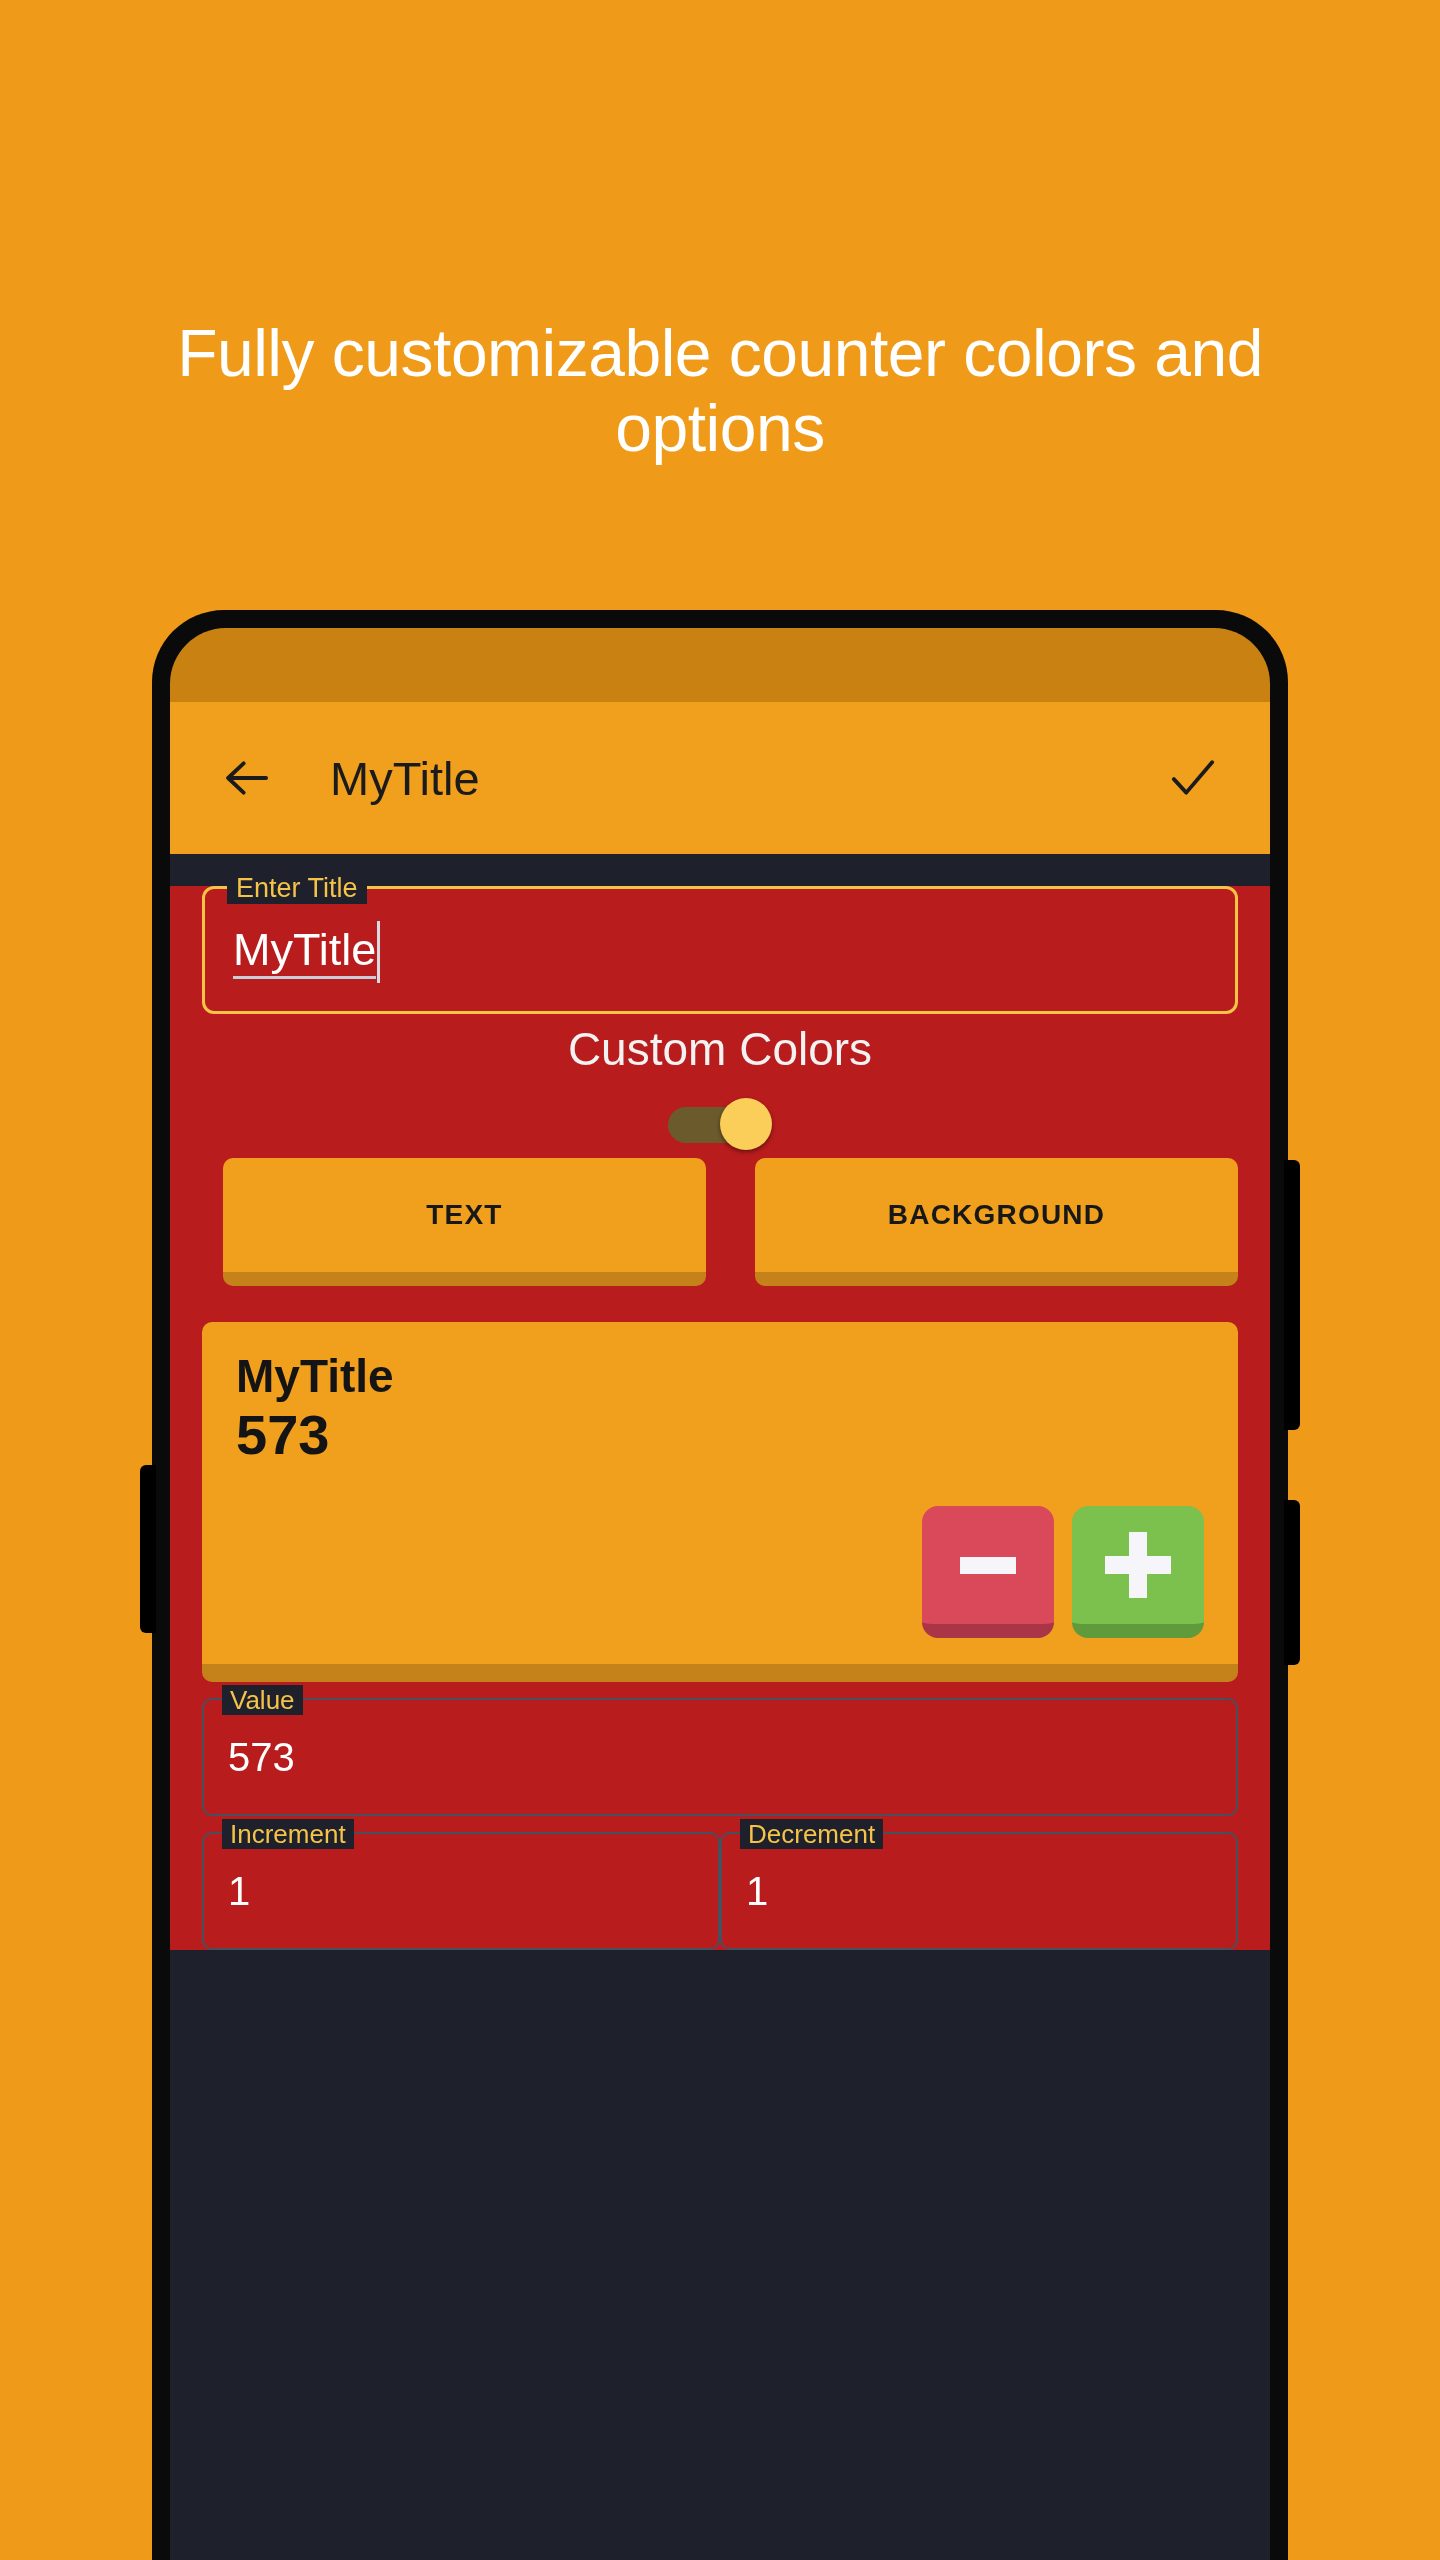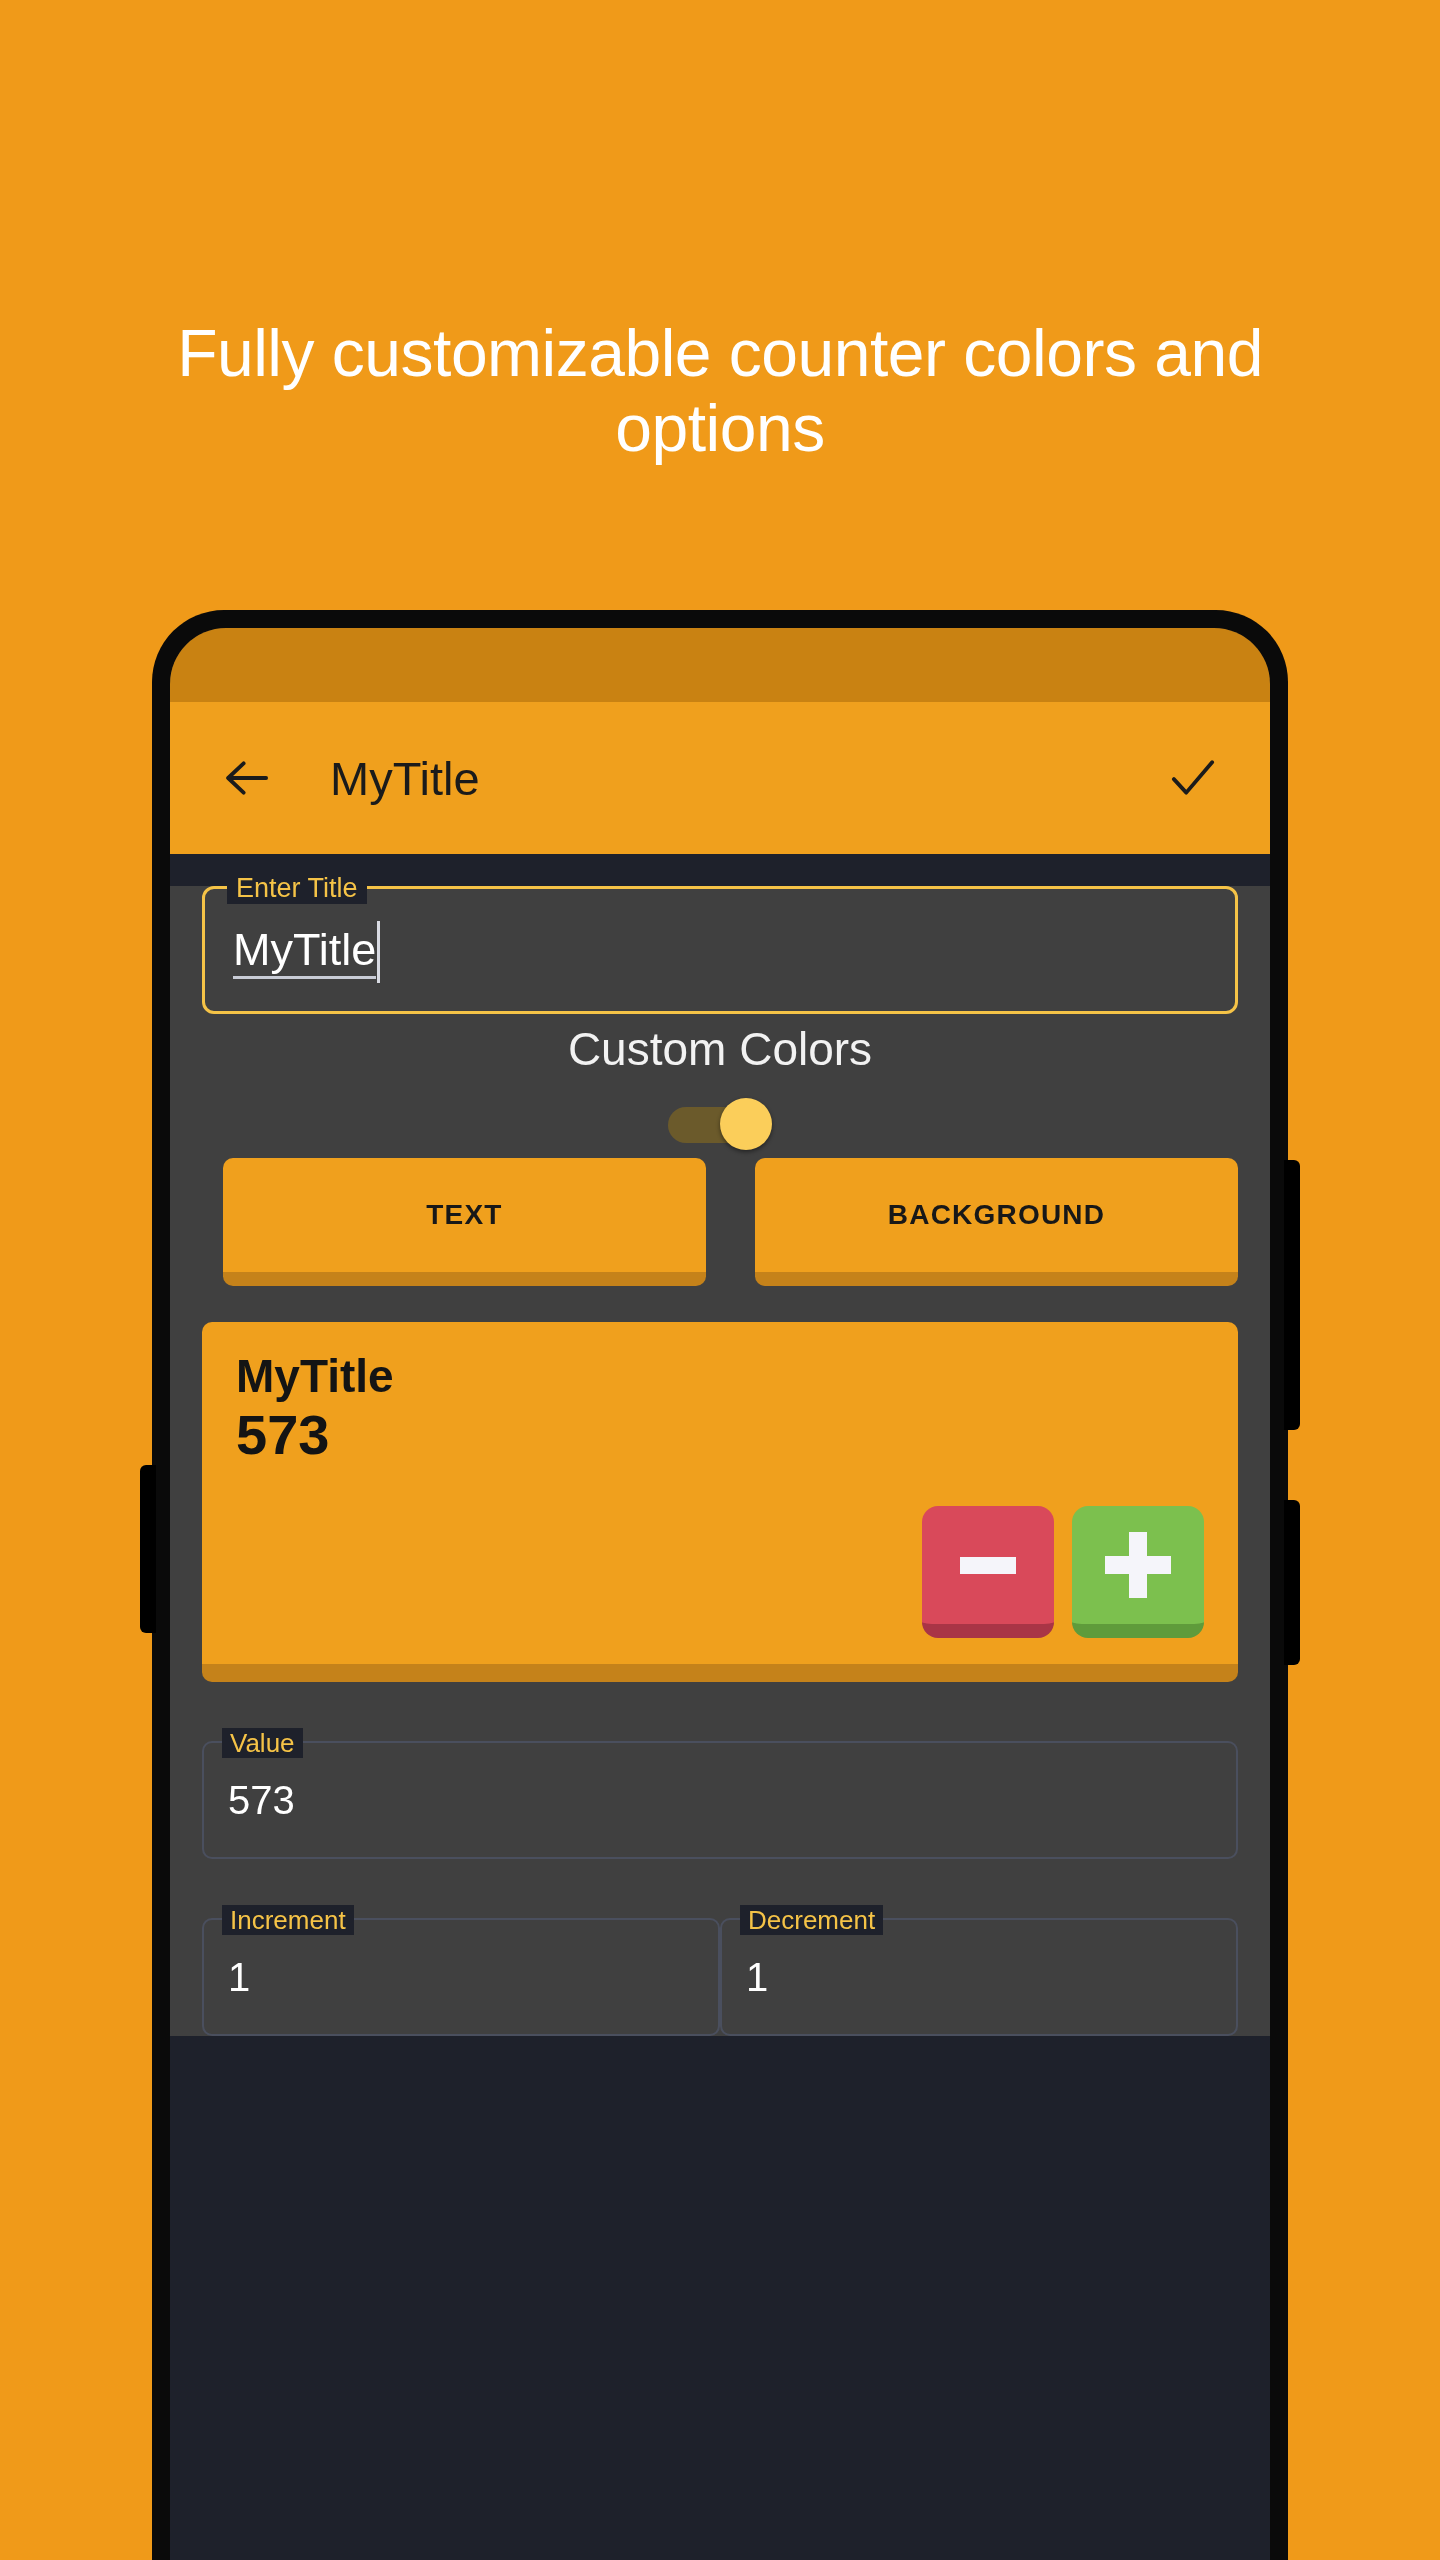--- a/index.html
+++ b/index.html
@@ -98,21 +98,21 @@
     width: 66px;
     height: 66px;
     display: flex;
     align-items: center;
     justify-content: center;
     flex: 0 0 auto;
   }
 
   
   .content {
-    background: #404040;
+    background: #b91c1c;
     padding: 0 32px;
     box-sizing: border-box;
   }
 
   
   .field-outline {
     position: relative;
     border: 3px solid #F5C347;
     border-radius: 12px;
     margin-top: 32px;
@@ -279,21 +279,21 @@
   }
   .glyph-plus::before { left: 0; top: 24px; width: 66px; height: 18px; }
   .glyph-plus::after  { top: 0; left: 24px; width: 18px; height: 66px; }
 
   .adv-btn-wrap { margin-top: 34px; }
   .adv-btn-wrap .btn-raised { width: 100%; height: 122px; }
 
   
   .small-field-row {
     display: flex;
-    margin-top: 59px;
+    margin-top: 16px;
   }
   .small-field {
     position: relative;
     flex: 1 1 0;
     border: 2px solid #4a4f5e;
     border-radius: 10px;
     height: 118px;
     box-sizing: border-box;
     padding: 0 24px;
     display: flex;

